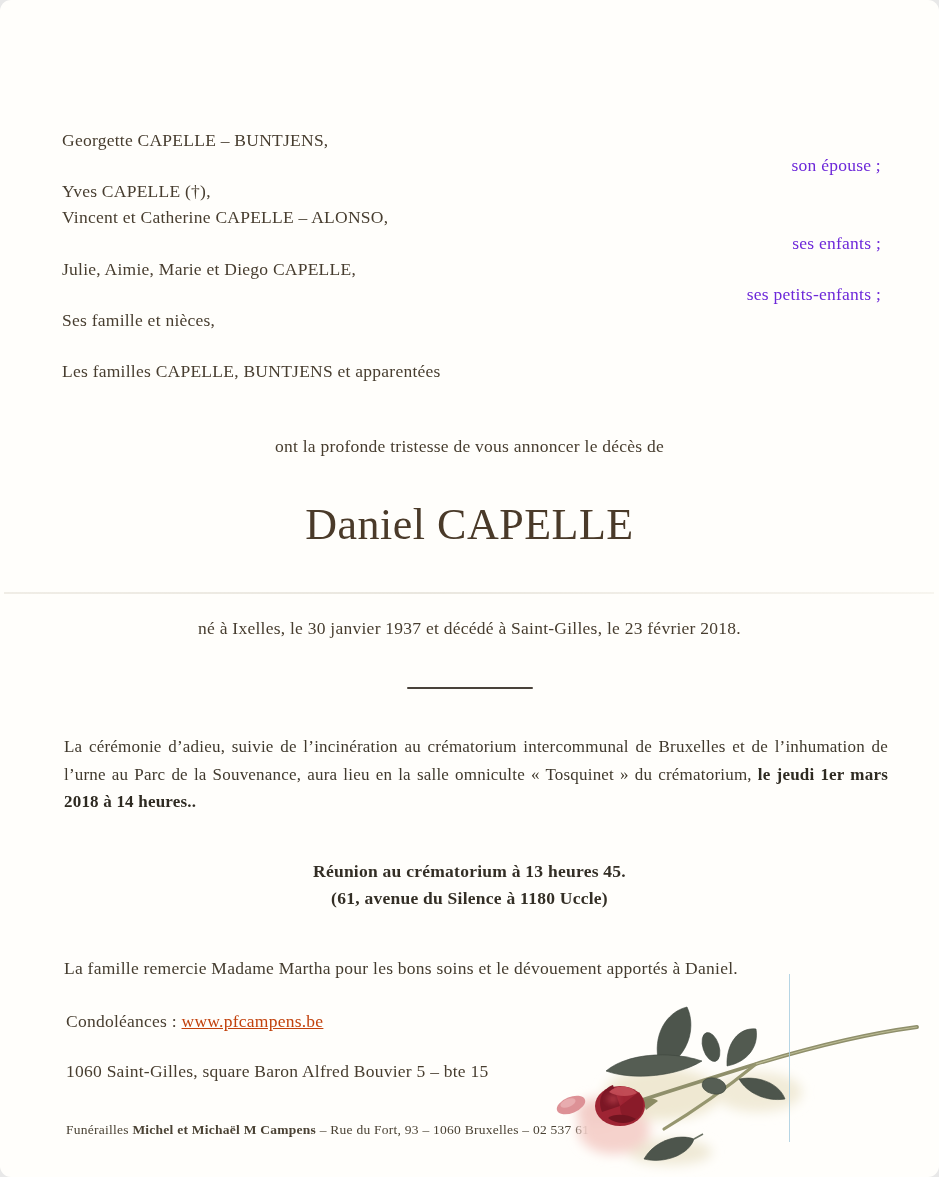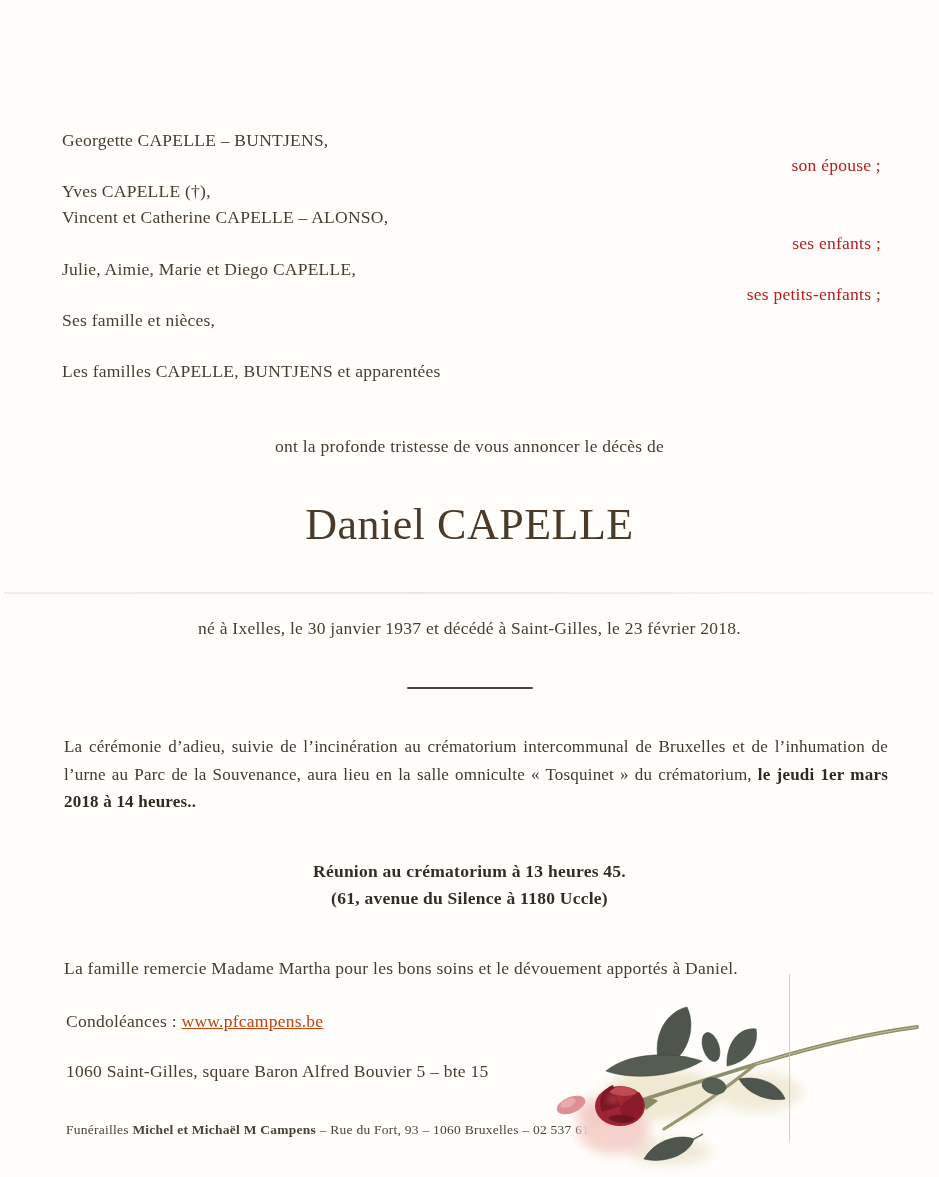--- a/index.html
+++ b/index.html
@@ -4,27 +4,28 @@
 <style>
   html,body{margin:0;padding:0;background:#e8e8e8;}
   .page{
     position:relative;
     width:939px;height:1177px;
     background:#fffefb;
     font-family:"Liberation Serif","DejaVu Serif",serif;
     color:#473d2f;
     overflow:hidden;
     margin:0 auto;
+    border-radius:11px;
   }
   .line{
     position:absolute;left:62px;
     font-size:17.5px;line-height:20px;
     letter-spacing:.25px;white-space:nowrap;
   }
-  .relation{left:auto;right:58px;color:#b91c1c;}
+  .relation{left:auto;right:58px;color:#6d28d9;}
   .centered{left:0;width:939px;text-align:center;white-space:normal;}
   .title{
     font-size:44px;line-height:50px;
     color:#4a3a29;letter-spacing:.5px;
   }
   .ceremony{
     position:absolute;left:64px;top:733px;width:824px;margin:0;
     font-size:17px;line-height:27.5px;
     text-align:justify;letter-spacing:.2px;color:#40392d;
   }

